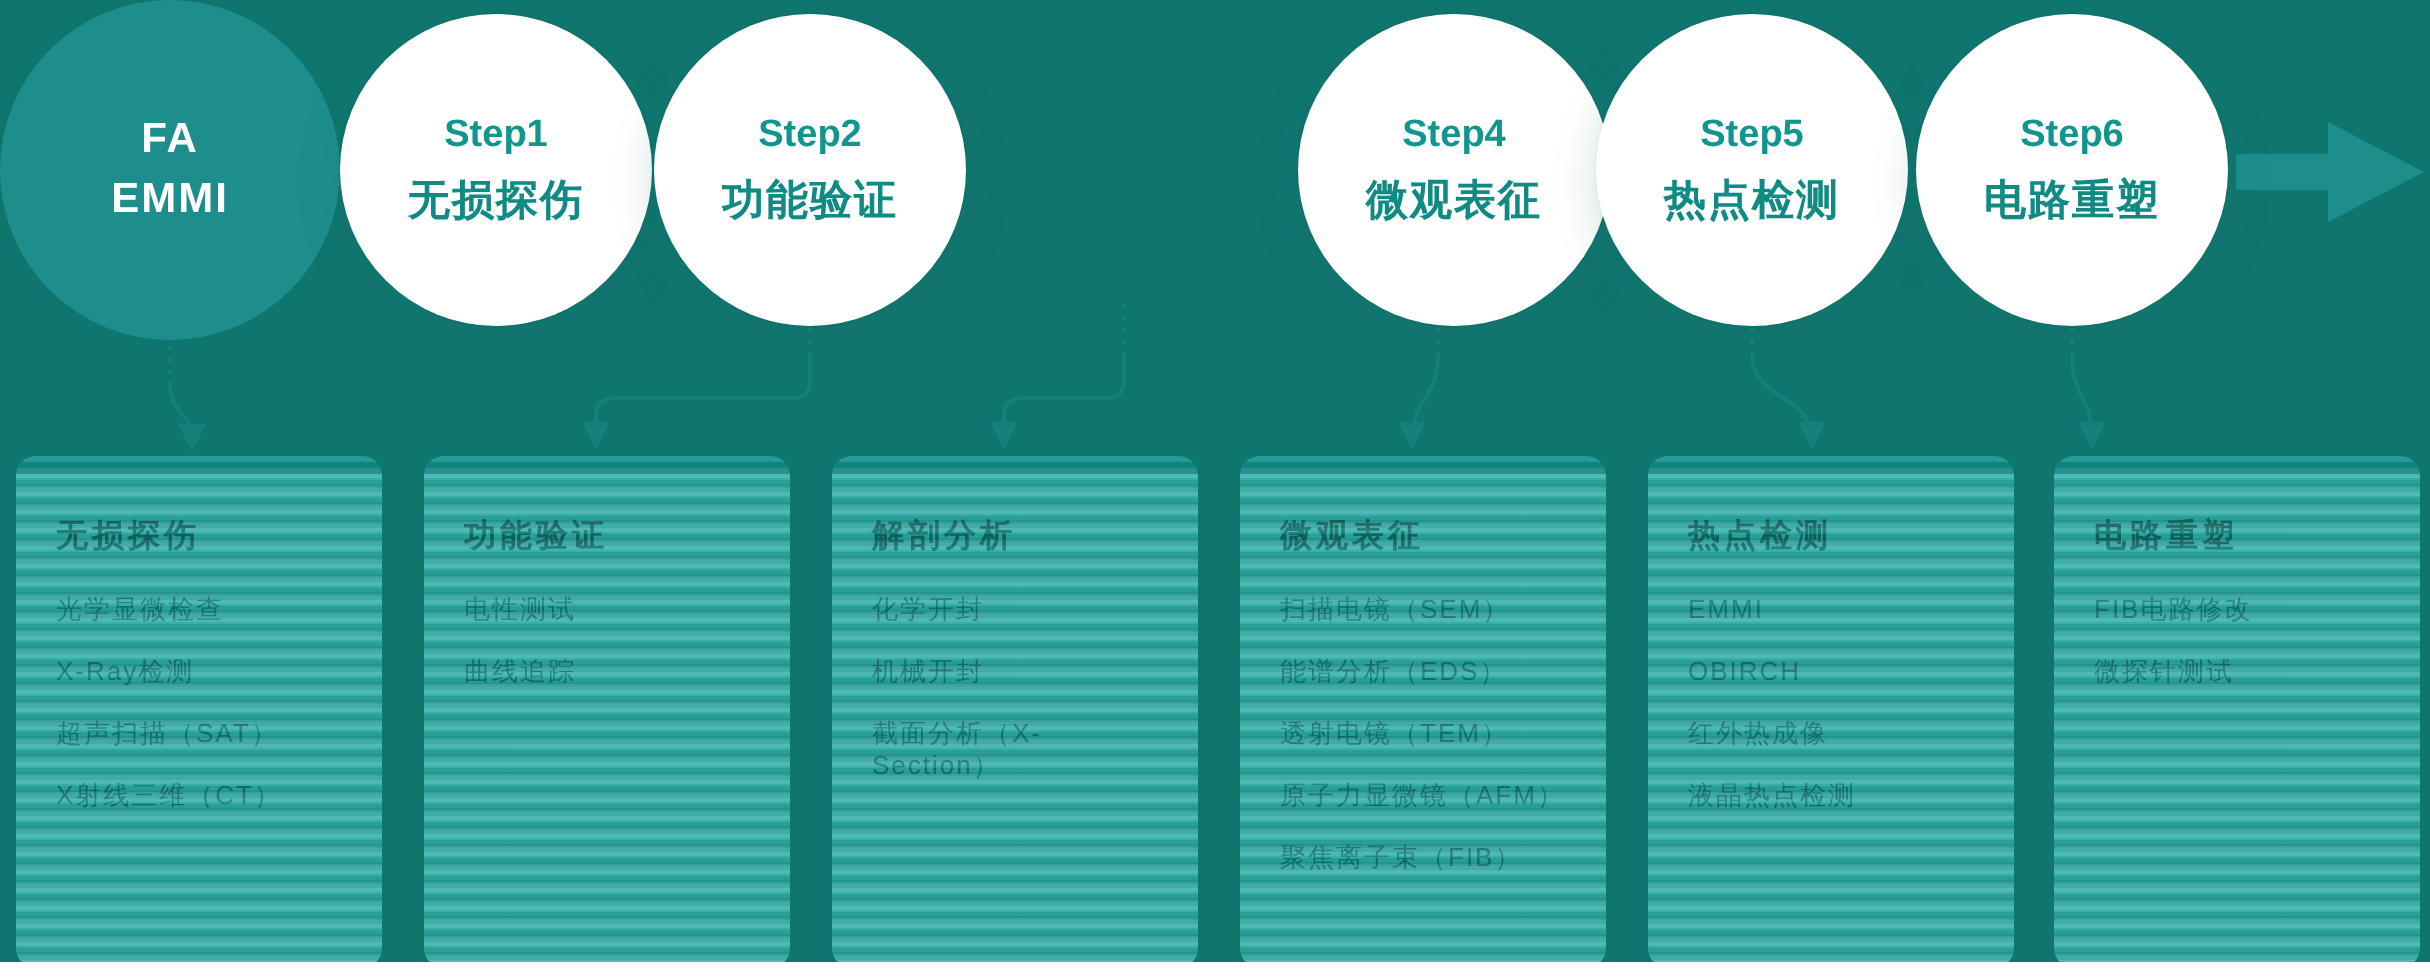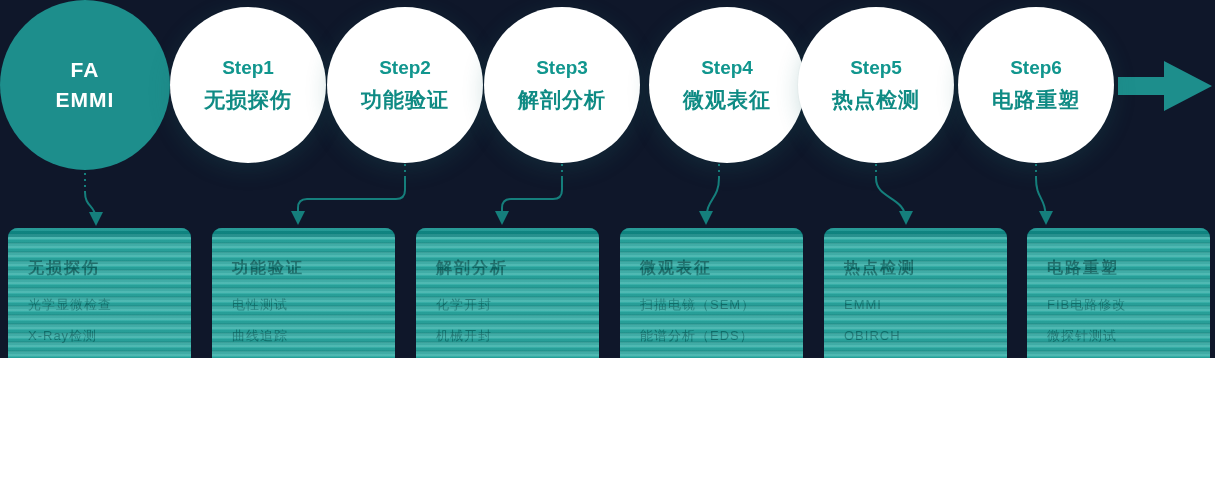--- a/index.html
+++ b/index.html
@@ -1,17 +1,17 @@
 <!DOCTYPE html>
 <html><head>
 <meta charset="utf-8">
 <style>
   html,body{margin:0;padding:0;background:#ffffff;}
   body{font-family:"Liberation Sans","DejaVu Sans",sans-serif;}
-  .stage{position:relative;width:1215px;height:358px;background:#0f172a;overflow:hidden;}
+  .stage{position:relative;width:1215px;height:481px;background:#0f766e;overflow:hidden;}
 
   
   .fa-circle{position:absolute;left:0;top:0;width:170px;height:170px;border-radius:50%;
     background:#1d8e8c;display:flex;flex-direction:column;align-items:center;justify-content:center;
     color:#ffffff;font-weight:bold;font-size:21px;line-height:1.45;letter-spacing:1px;z-index:3;}
 
   
   .step-circle{position:absolute;top:7px;width:156px;height:156px;border-radius:50%;background:#ffffff;
     box-shadow:0 6px 22px rgba(30,110,110,0.22), 0 0 0 1px rgba(0,0,0,0.02);
     display:flex;flex-direction:column;align-items:center;justify-content:center;gap:7px;z-index:3;}
@@ -54,24 +54,20 @@
     <span>EMMI</span>
   </div>
 
   <div class="step-circle c1">
     <span class="step-num">Step1</span>
     <span class="step-title">无损探伤</span>
   </div>
   <div class="step-circle c2">
     <span class="step-num">Step2</span>
     <span class="step-title">功能验证</span>
-  </div>
-  <div class="step-circle c3">
-    <span class="step-num">Step3</span>
-    <span class="step-title">解剖分析</span>
   </div>
   <div class="step-circle c4">
     <span class="step-num">Step4</span>
     <span class="step-title">微观表征</span>
   </div>
   <div class="step-circle c5">
     <span class="step-num">Step5</span>
     <span class="step-title">热点检测</span>
   </div>
   <div class="step-circle c6">

